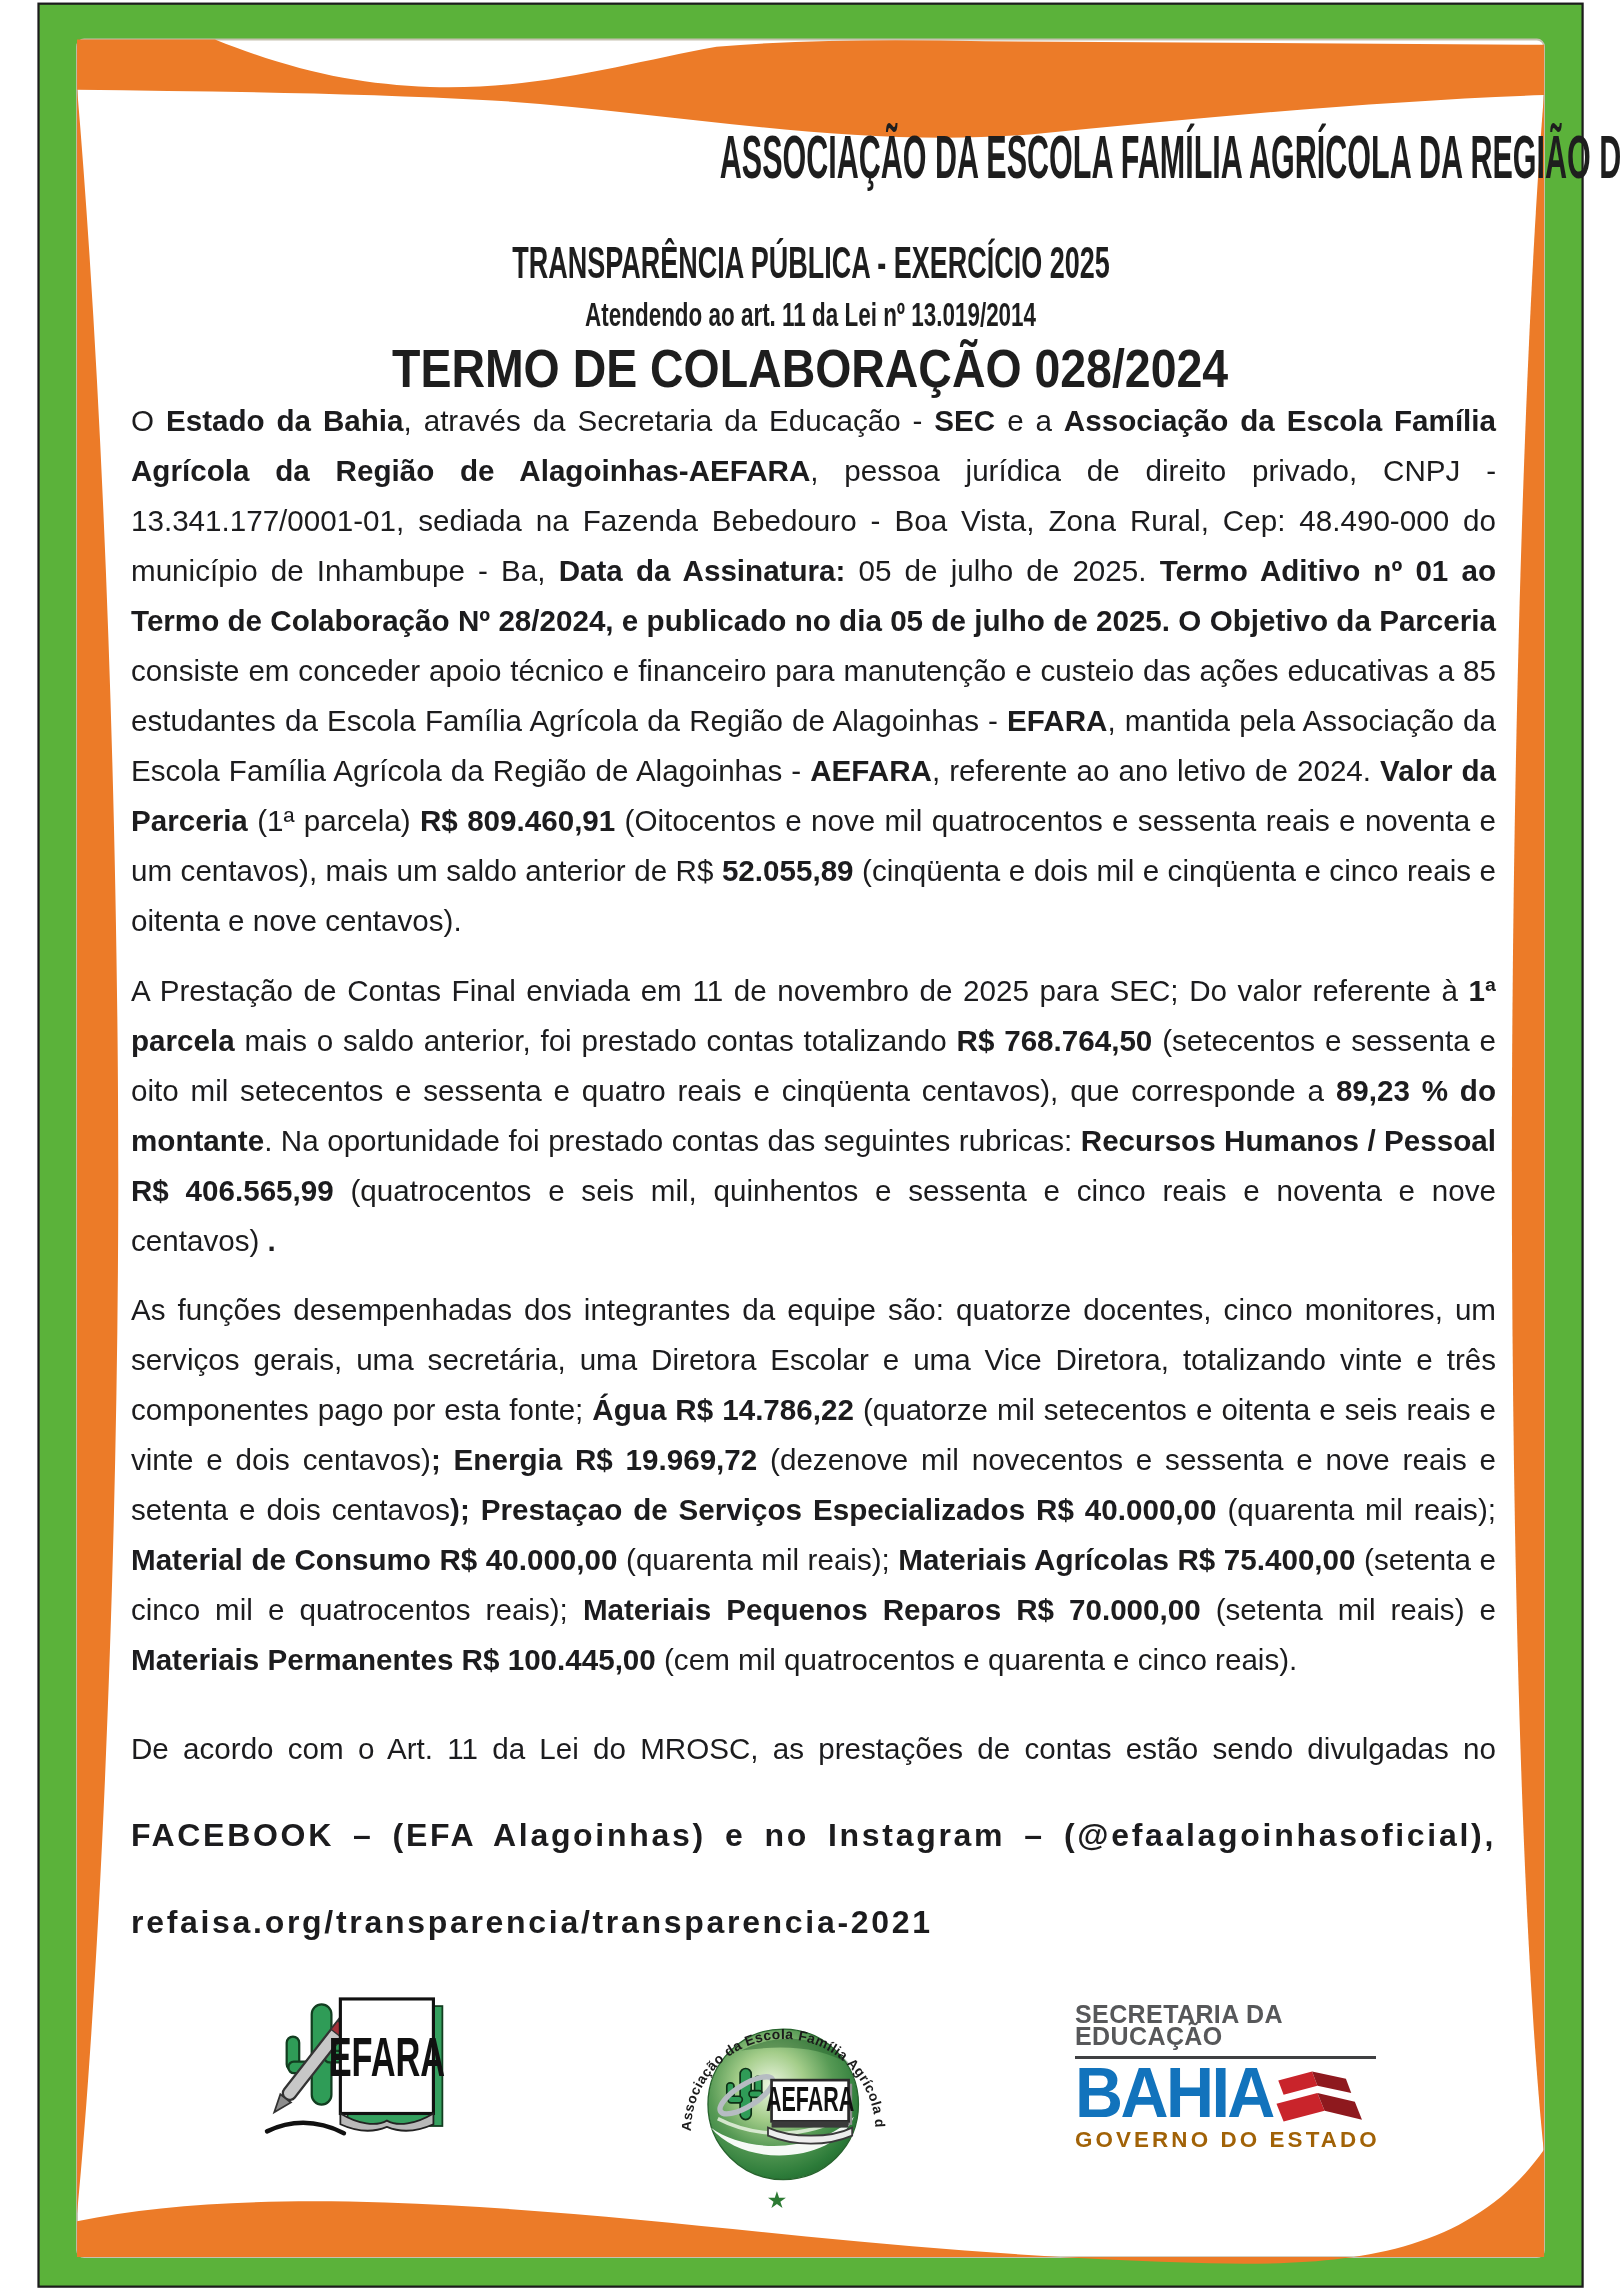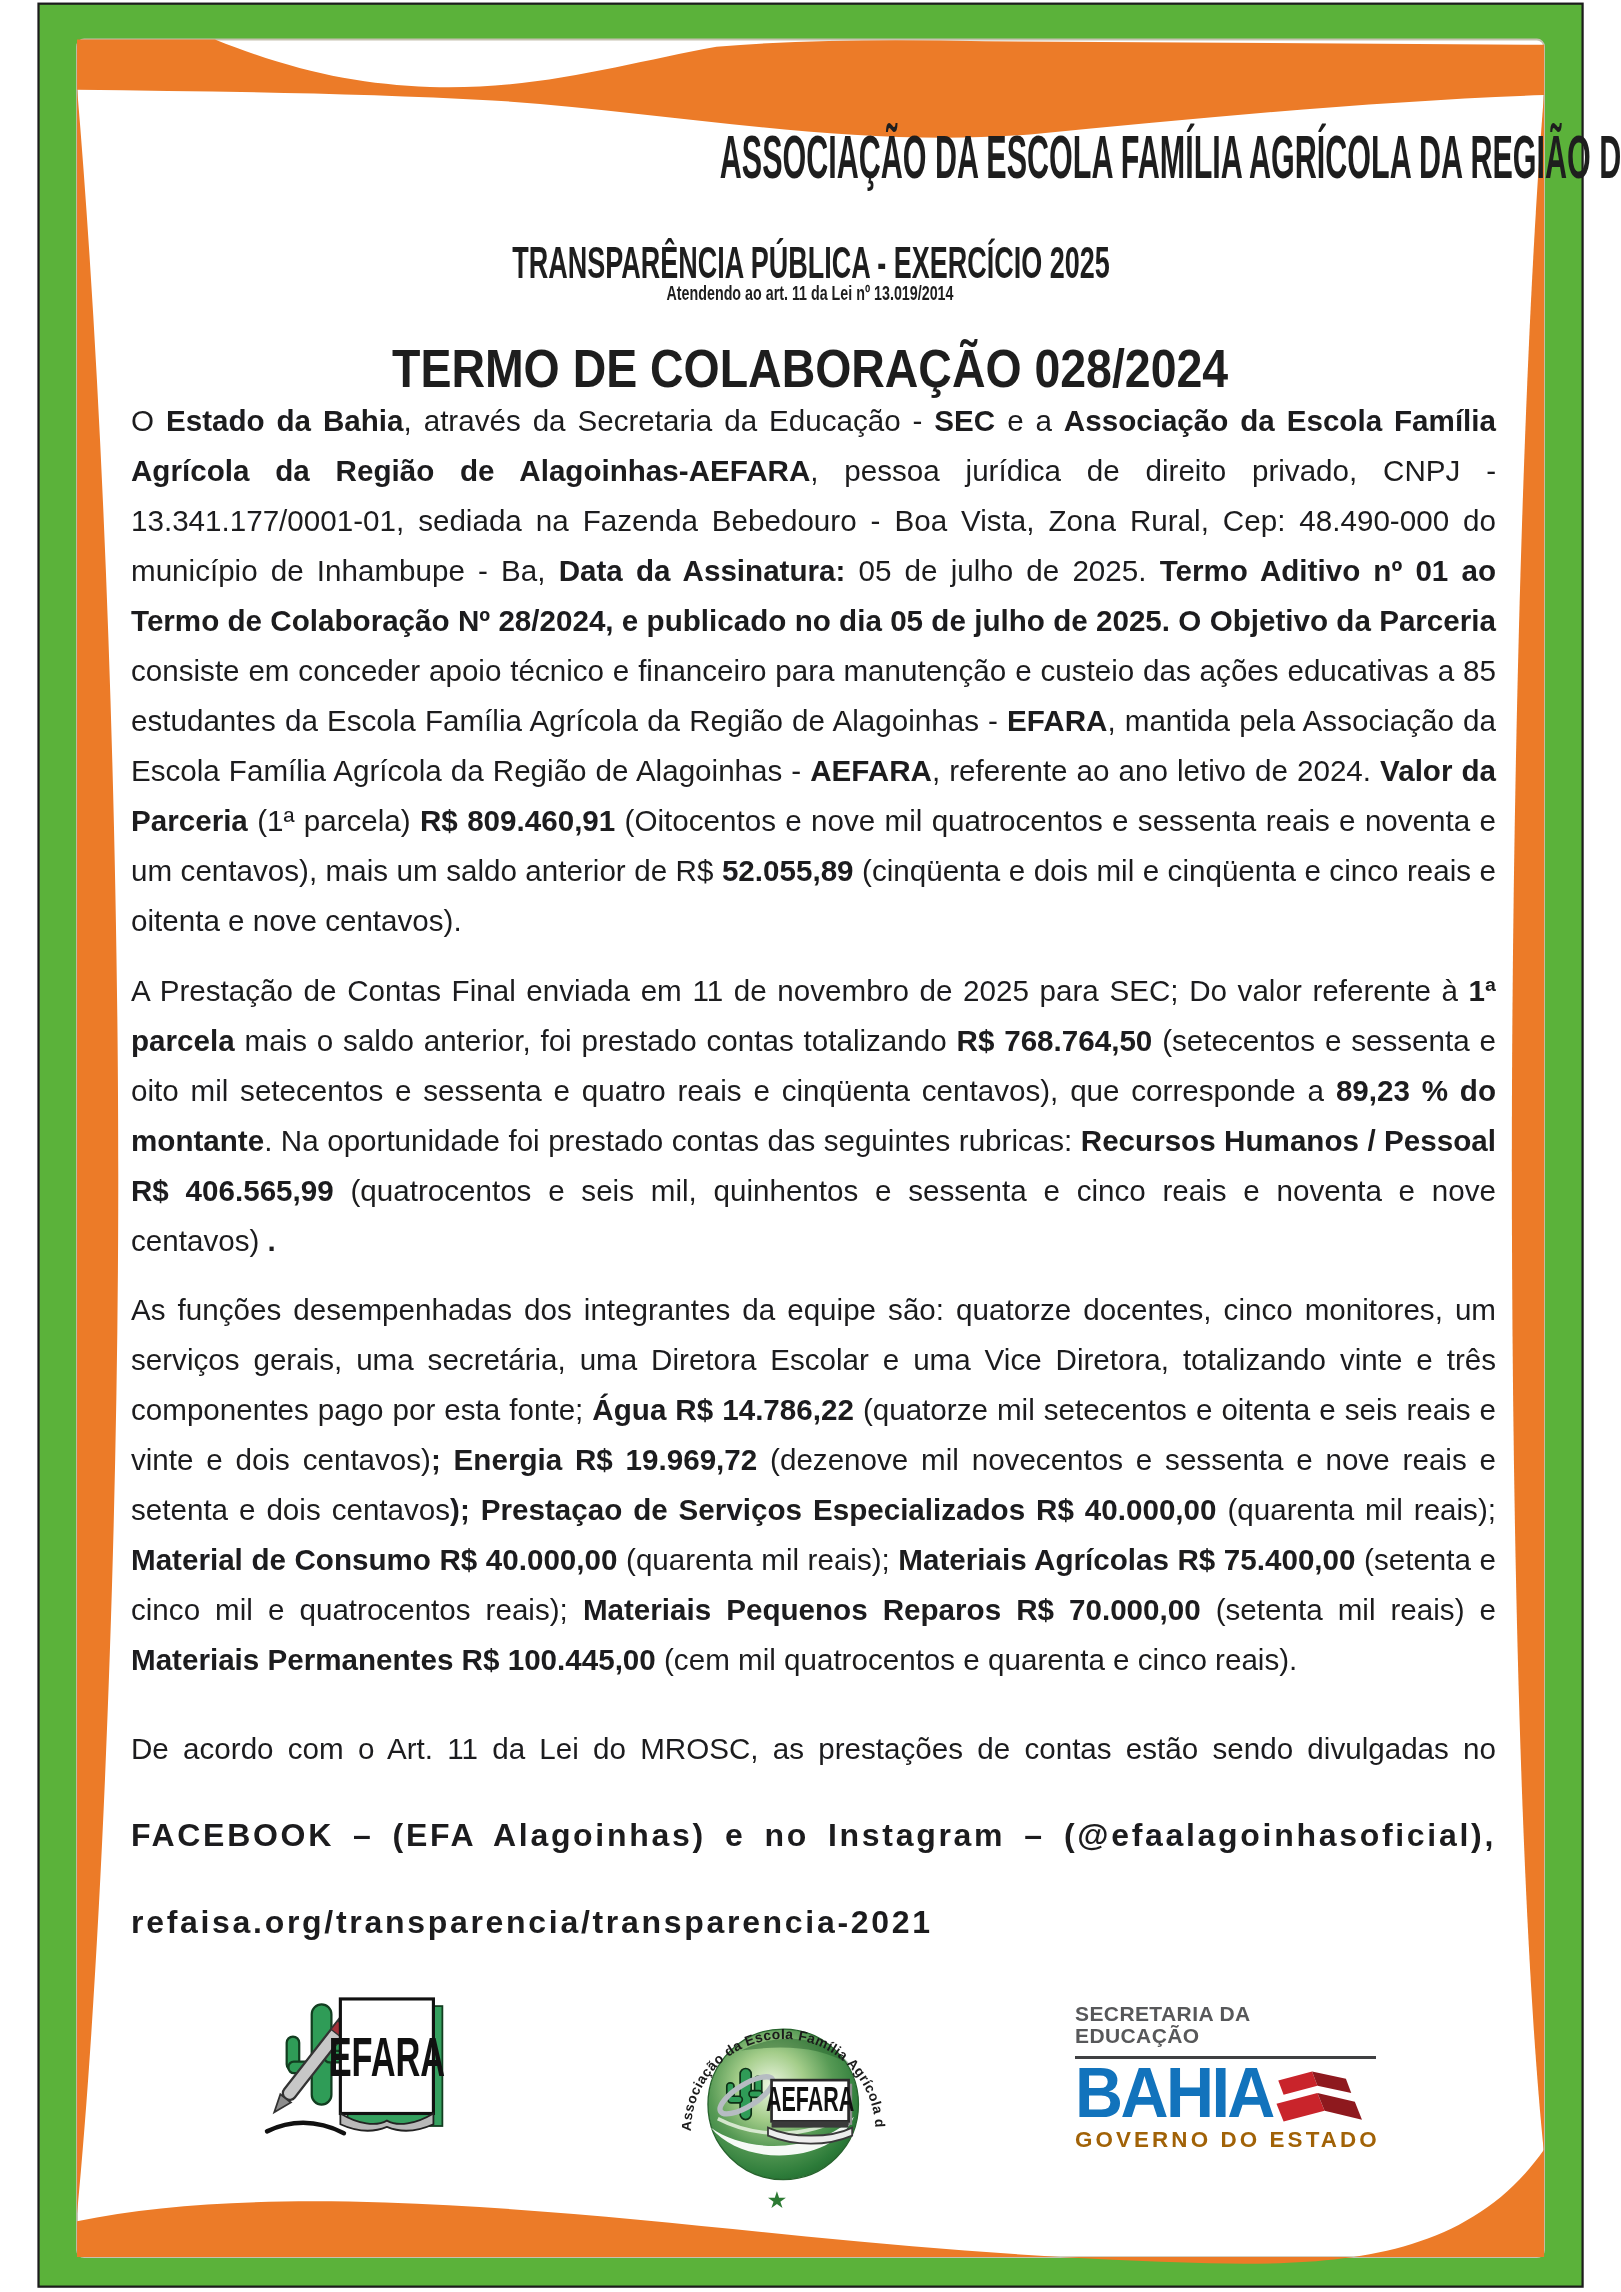--- a/index.html
+++ b/index.html
@@ -7,38 +7,38 @@
         font-family:"Liberation Sans",sans-serif;overflow:hidden;color:#1e1e1e;}
   .frame{position:absolute;left:0;top:0;width:1622px;height:2293px;}
 
   
   .hdr{position:absolute;left:77px;width:1467px;text-align:center;white-space:nowrap;}
   .cond{display:inline-block;white-space:nowrap;transform-origin:50% 50%;}
   .t1{top:122px;font-size:61px;font-weight:bold;letter-spacing:0px;}
   .t1 .cond{transform:scaleX(.50);}
   .t2{top:237px;font-size:45px;font-weight:bold;}
   .t2 .cond{transform:scaleX(.60);}
-  .t3{top:281px;font-size:21px;font-weight:bold;}
+  .t3{top:296px;font-size:33px;font-weight:bold;}
   .t3 .cond{transform:scaleX(.68);}
   .t4{top:337px;font-size:54px;font-weight:bold;}
   .t4 .cond{transform:scaleX(.86);}
 
   
   .body-text{position:absolute;left:131px;top:396px;width:1365px;
              font-size:29.6px;line-height:50px;text-align:justify;color:#1c1c1e;}
   .para{margin:0 0 19.7px 0;}
   .b{font-weight:bold;}
   .bw{font-weight:bold;letter-spacing:2.7px;font-size:32px;}
   .p-social{line-height:87px;}
 
   
   .efara-logo{position:absolute;left:258px;top:1990px;}
   .aefara-seal{position:absolute;left:682px;top:1995px;}
   .bahia-logo{position:absolute;left:1075px;top:2003px;width:309px;}
-  .sec-lines{font-weight:bold;font-size:21px;line-height:22.4px;color:#57585a;letter-spacing:0.4px;}
+  .sec-lines{font-weight:bold;font-size:25px;line-height:22.4px;color:#57585a;letter-spacing:0.4px;}
   .bahia-rule{width:301px;height:3.6px;background:#3f4042;margin:8px 0 1.8px 0;}
   .bahia-row{display:flex;align-items:flex-start;text-align:center;}
   .bahia-word{font-weight:bold;font-size:70px;line-height:64px;color:#1273bc;letter-spacing:-2.7px;
               display:inline-block;transform:scaleX(.95);transform-origin:0 50%;}
   .flags{margin-left:-7.2px;margin-top:7.2px;}
   .governo{font-weight:bold;font-size:22.4px;color:#a16207;letter-spacing:3.1px;margin-top:1.8px;}
 </style>
 </head>
 <body>
 

